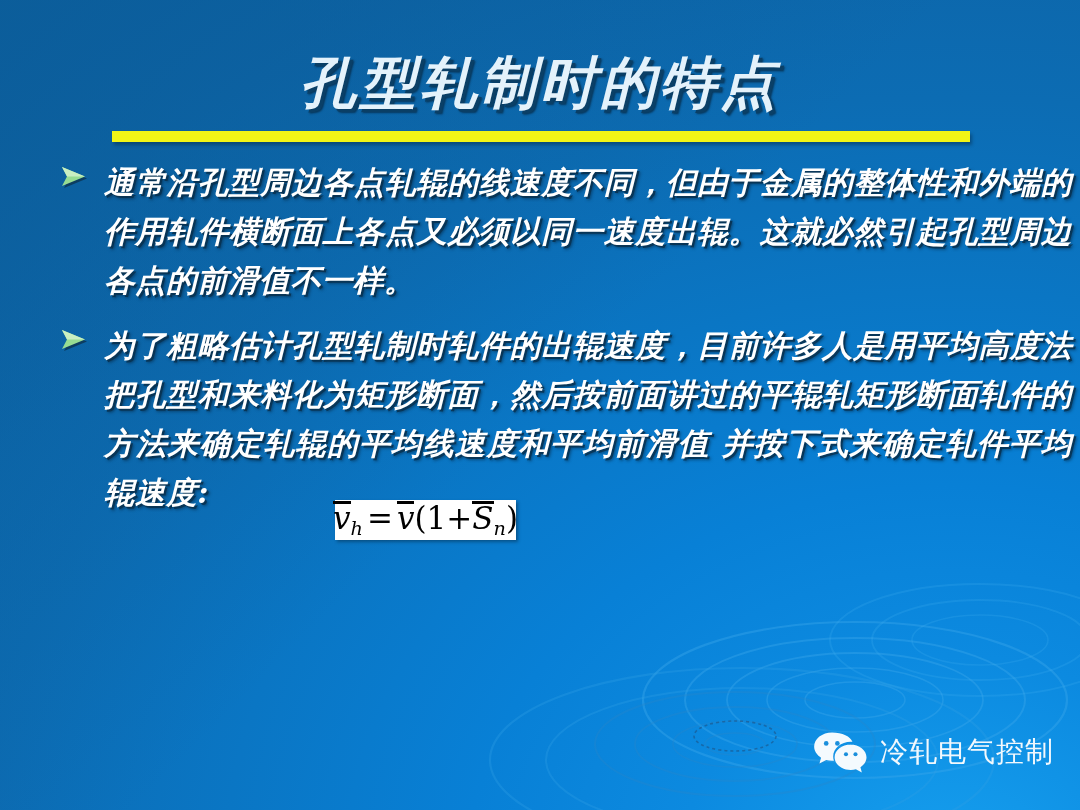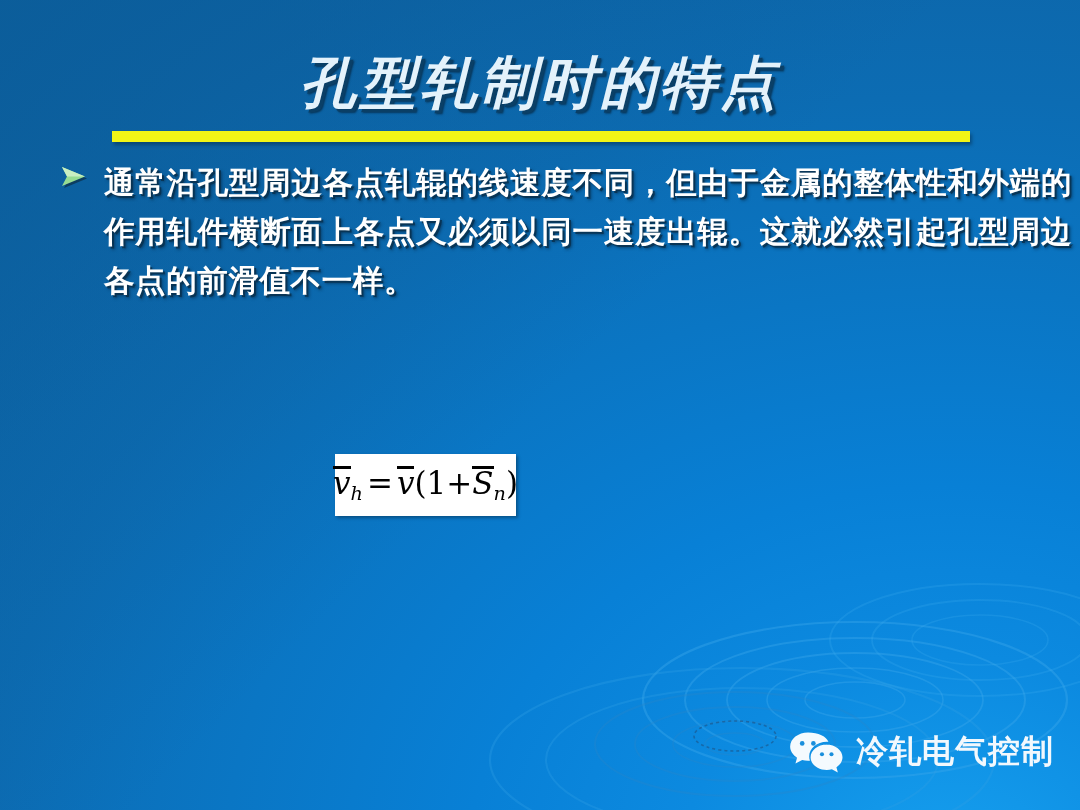--- a/index.html
+++ b/index.html
@@ -87,36 +87,37 @@
     flex: 0 0 46px;
     height: 40px;
     position: relative;
     top: 6px;
   }
   .marker svg { display: block; }
   .para {
     flex: 1 1 auto;
     font-family: "DejaVu Serif", "Liberation Serif", serif;
     font-weight: bold;
+    font-style: italic;
     font-size: 30.5px;
     line-height: 49px;
     letter-spacing: 0.6px;
     color: #ffffff;
     text-shadow: 2px 2px 0 rgba(8,48,78,0.85), 3px 3px 3px rgba(4,28,50,0.5);
     text-align: justify;
     text-justify: inter-character;
   }
   .para .inline-formula-gap { display: inline-block; width: 186px; }
   
   .formula-box {
     position: absolute;
     left: 335px;
-    top: 454px;
+    top: 500px;
     width: 181px;
-    height: 62px;
+    height: 40px;
     background: #ffffff;
     box-shadow: 2px 2px 3px rgba(5,35,60,0.45);
     display: flex;
     align-items: center;
     justify-content: center;
   }
   .formula {
     font-family: "DejaVu Serif", "Liberation Serif", serif;
     font-style: italic;
     font-size: 31px;
@@ -148,22 +149,22 @@
     position: absolute;
     right: 26px;
     bottom: 36px;
     display: flex;
     align-items: center;
     gap: 12px;
   }
   .wechat-icon { width: 56px; height: 44px; display: block; }
   .wm-text {
     font-family: "DejaVu Sans", "Liberation Sans", sans-serif;
-    font-size: 32px;
-    font-weight: 700;
+    font-size: 28px;
+    font-weight: 400;
     letter-spacing: 1px;
     color: #f2f8fd;
     white-space: nowrap;
   }
 </style>
 </head>
 <body>
 
 <div id="slide">
 
@@ -210,20 +211,32 @@
       <span class="marker">
         <svg width="34" height="26" viewBox="0 0 34 26" xmlns="http://www.w3.org/2000/svg" aria-hidden="true">
           <path d="M4 3 L27 12.5 L4 22 L9 12.5 Z" fill="#0c3d61" transform="translate(2,2)"></path>
           <path d="M4 3 L27 12.5 L4 22 L9 12.5 Z" fill="#96dc93"></path>
           <path d="M4 3 L27 12.5 L9 12.5 Z" fill="#c9efc2"></path>
         </svg>
       </span>
       <div class="para">通常沿孔型周边各点轧辊的线速度不同，但由于金属的整体性和外端的作用轧件横断面上各点又必须以同一速度出辊。这就必然引起孔型周边各点的前滑值不一样。</div>
     </div>
 
+    <div class="bullet-row tight">
+      <span class="marker">
+        <svg width="34" height="26" viewBox="0 0 34 26" xmlns="http://www.w3.org/2000/svg" aria-hidden="true">
+          <path d="M4 3 L27 12.5 L4 22 L9 12.5 Z" fill="#0c3d61" transform="translate(2,2)"></path>
+          <path d="M4 3 L27 12.5 L4 22 L9 12.5 Z" fill="#96dc93"></path>
+          <path d="M4 3 L27 12.5 L9 12.5 Z" fill="#c9efc2"></path>
+        </svg>
+      </span>
+      <div class="para">
+        <span>为了粗略估计孔型轧制时轧件的出辊速度，目前许多人是用平均高度法把孔型和来料化为矩形断面，然后按前面讲过的平辊轧矩形断面轧件的方法来确定轧辊的平均线速度和平均前滑值 并按下式来确定轧件平均辊速度:</span><span class="inline-formula-gap"></span>
+      </div>
+    </div>
 
 
   </div>
 
   <div class="formula-box">
     <span class="formula" title="average roll speed formula">
       <span class="ovl"><span>v</span></span><sub>h</sub><span class="rm" style="margin:0 4px;">=</span><span class="ovl">v</span><span class="rm">(</span><span class="rm">1</span><span class="rm">+</span><span class="ovl">S</span><sub>n</sub><span class="rm">)</span>
     </span>
   </div>
 

